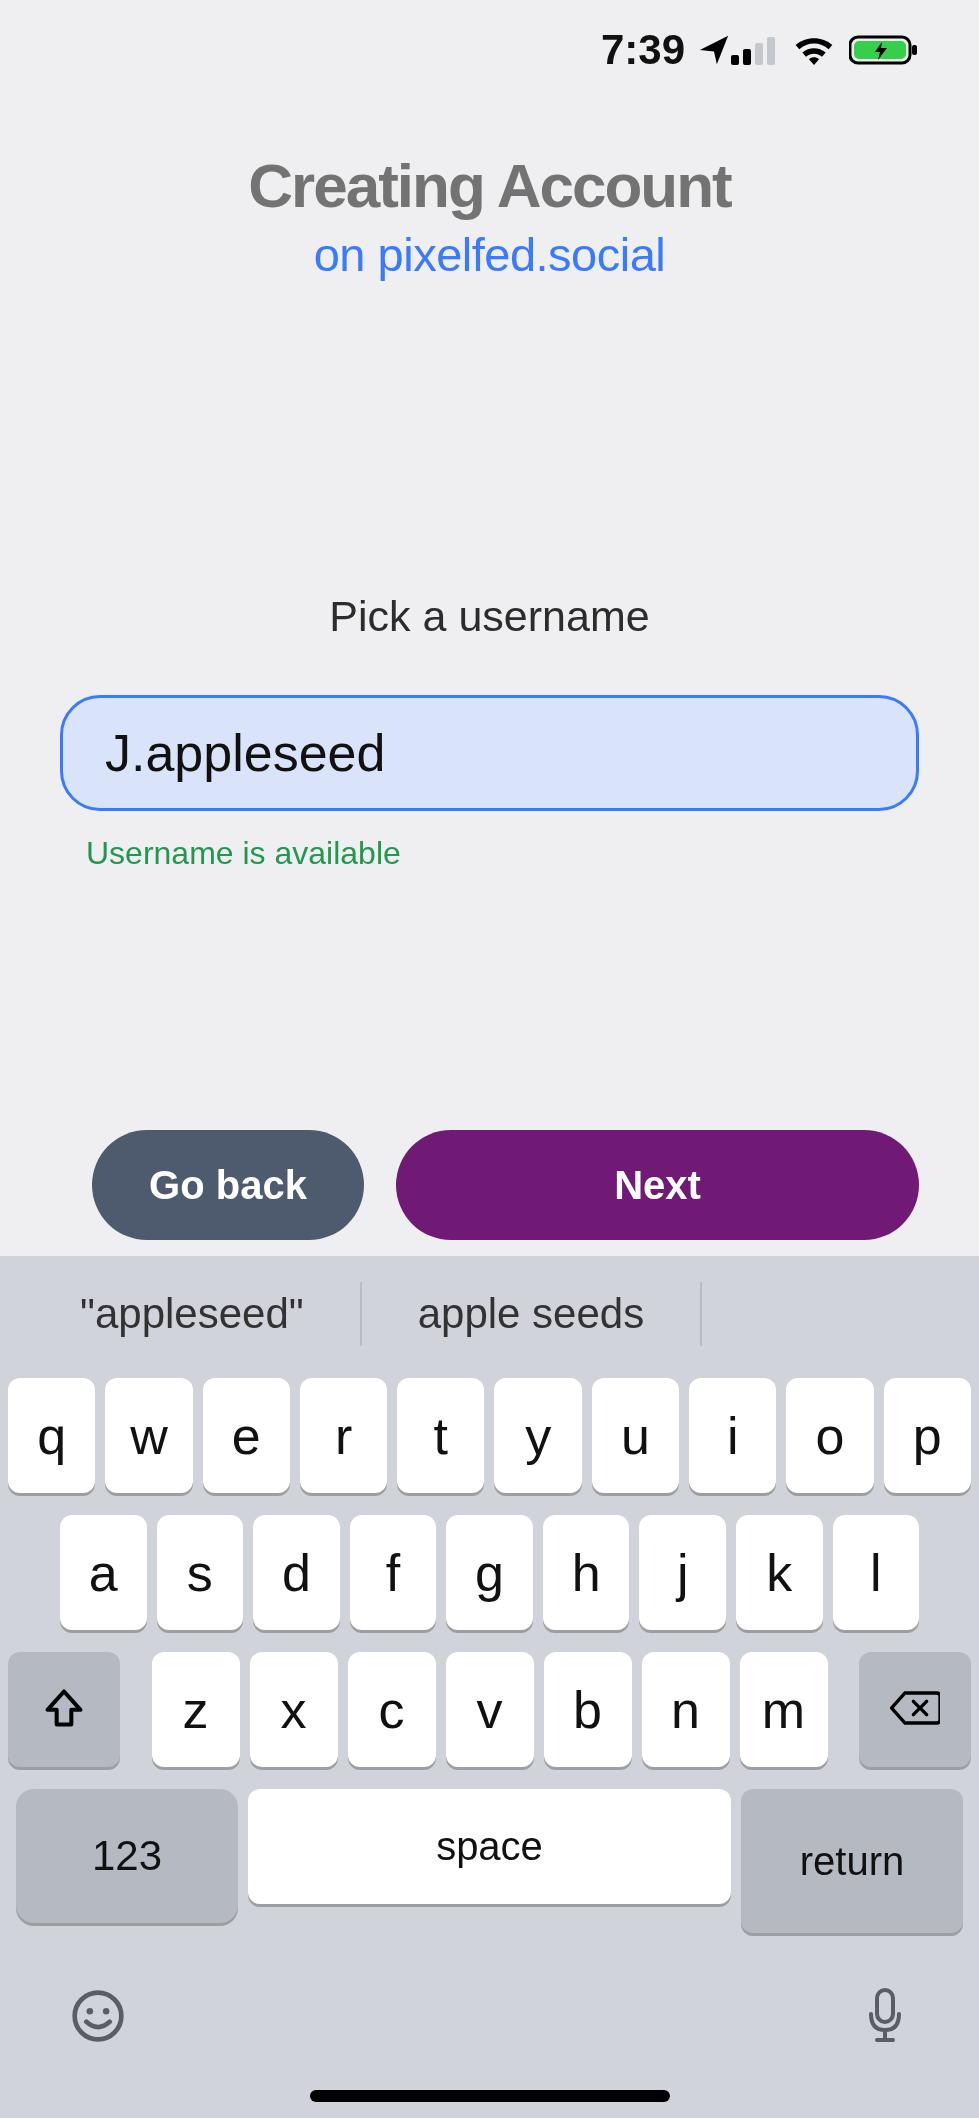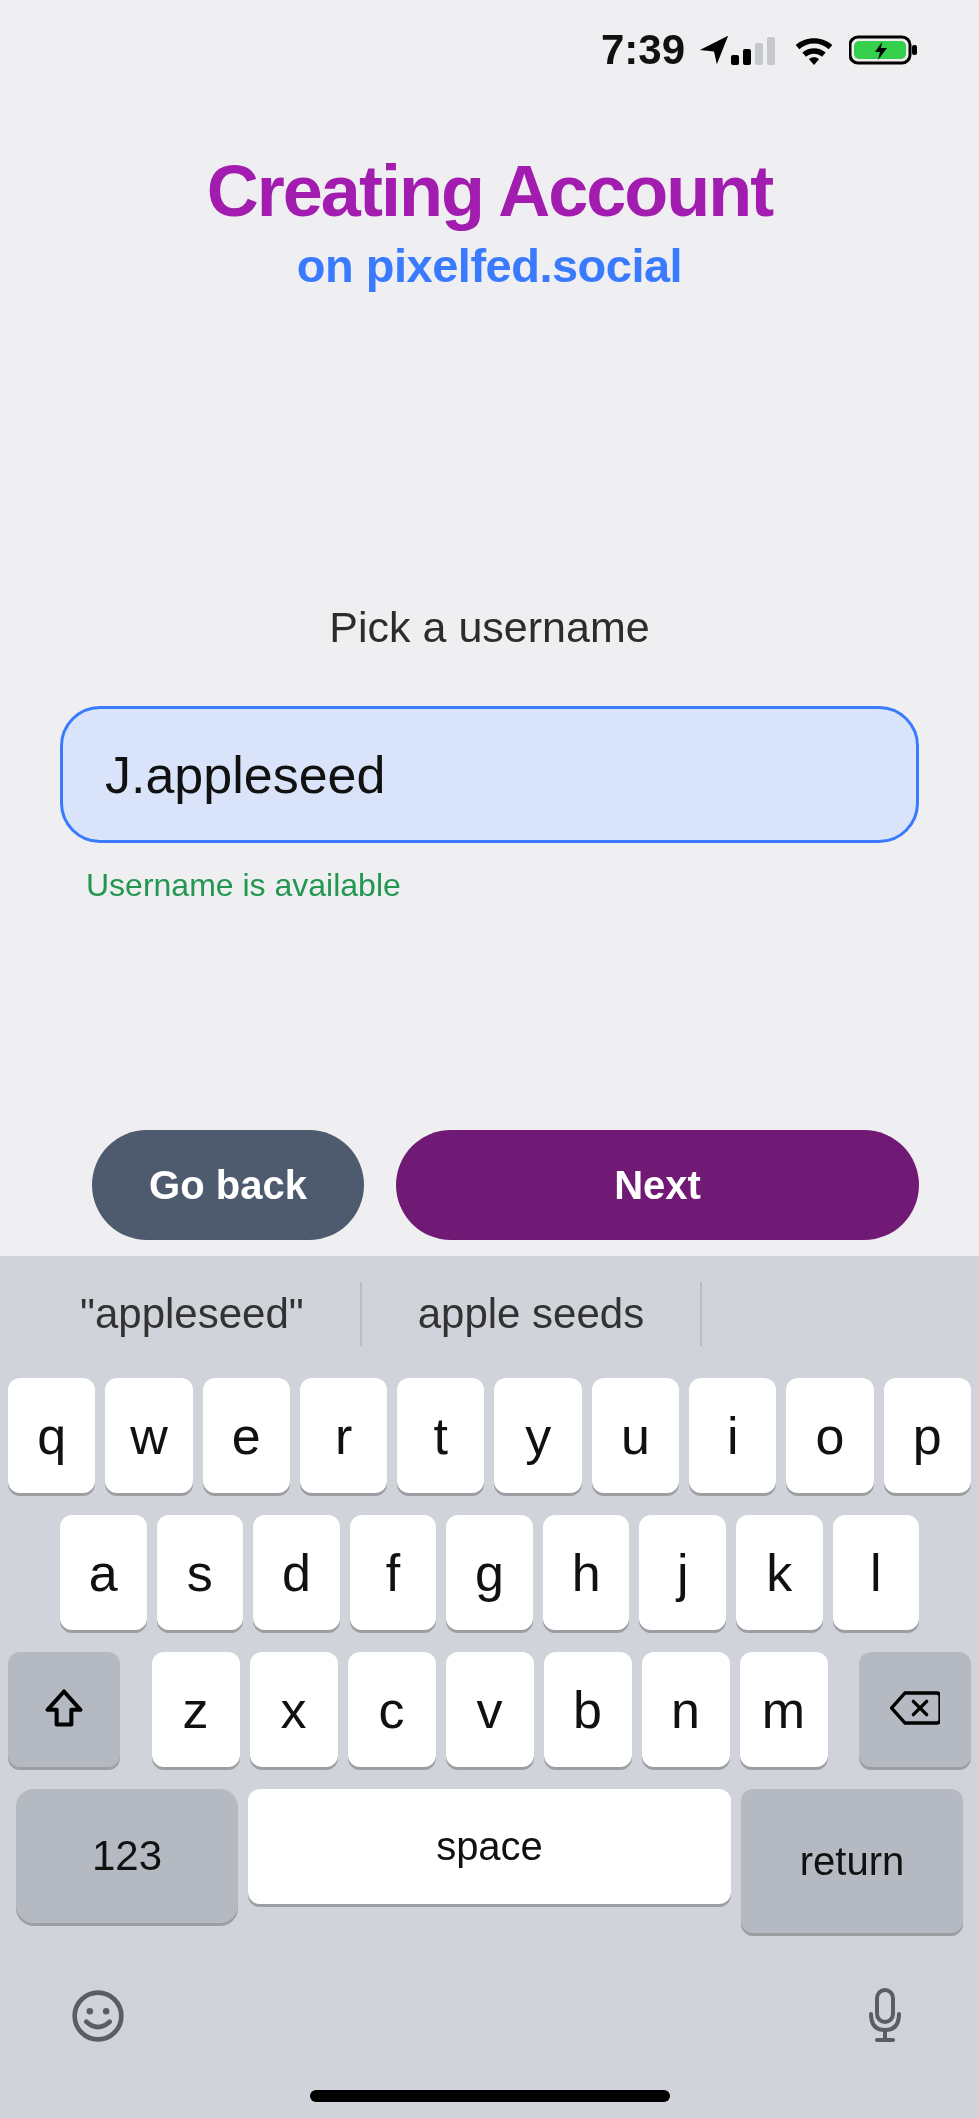--- a/index.html
+++ b/index.html
@@ -33,45 +33,45 @@
     gap: 14px;
   }
   .loc-arrow svg, .cell-bars svg, .wifi svg, .battery svg { display:block; }
 
   
   .content {
     padding: 0 60px;
   }
   .title-block { text-align: center; margin-top: 50px; }
   .page-title {
-    font-size: 72px;
+    font-size: 62px;
     font-weight: 800;
     letter-spacing: -2px;
-    color: #a21caf;
+    color: #737373;
   }
   .subtitle {
     font-size: 47px;
-    font-weight: 700;
+    font-weight: 400;
     color: #3a7afe;
     margin-top: 6px;
     letter-spacing: -0.5px;
   }
 
   .prompt-label {
     text-align: center;
     font-size: 43px;
     font-weight: 400;
     color: #2c2c2c;
     margin-top: 310px;
   }
 
   .input-wrap { margin-top: 54px; }
   .username-input {
     width: 100%;
-    height: 137px;
+    height: 116px;
     border-radius: 40px;
     border: 3px solid #3a7afe;
     background: #d9e4fb;
     font-size: 52px;
     padding: 0 42px;
     color: #111;
     outline: none;
   }
   .availability {
     font-size: 32px;

